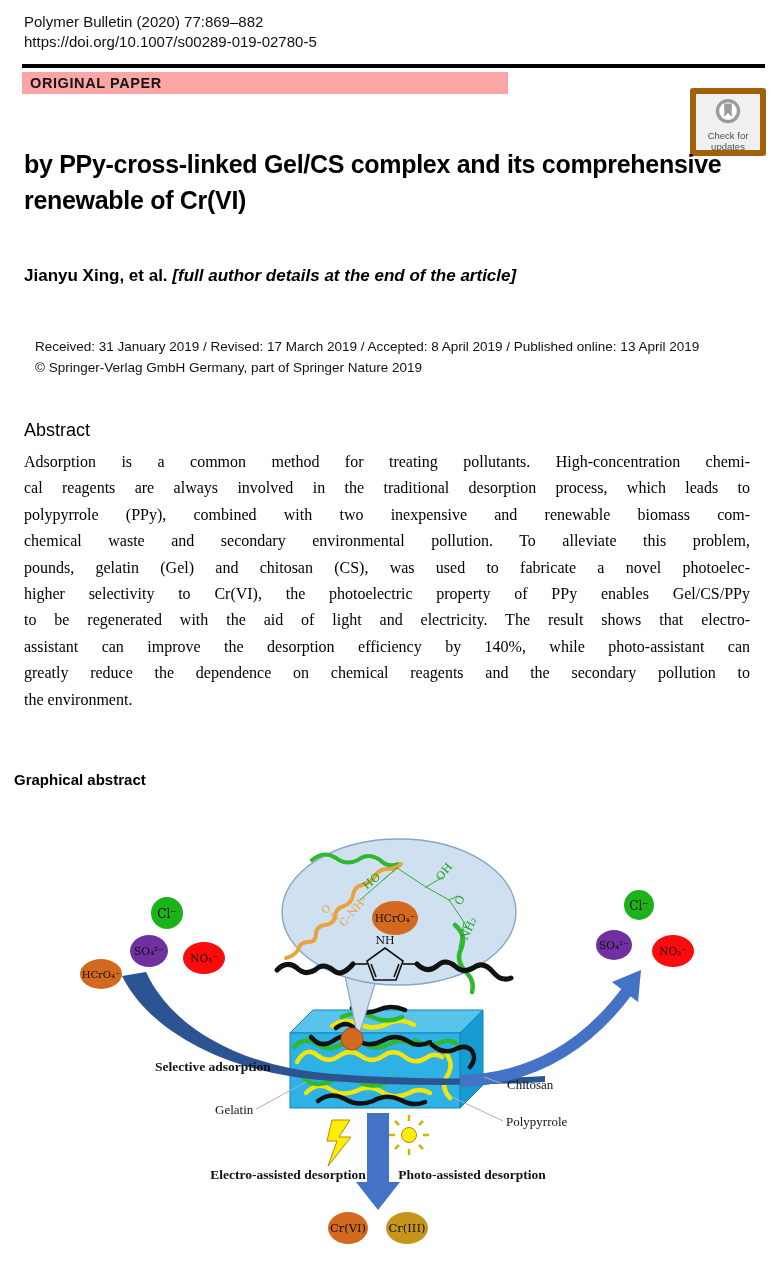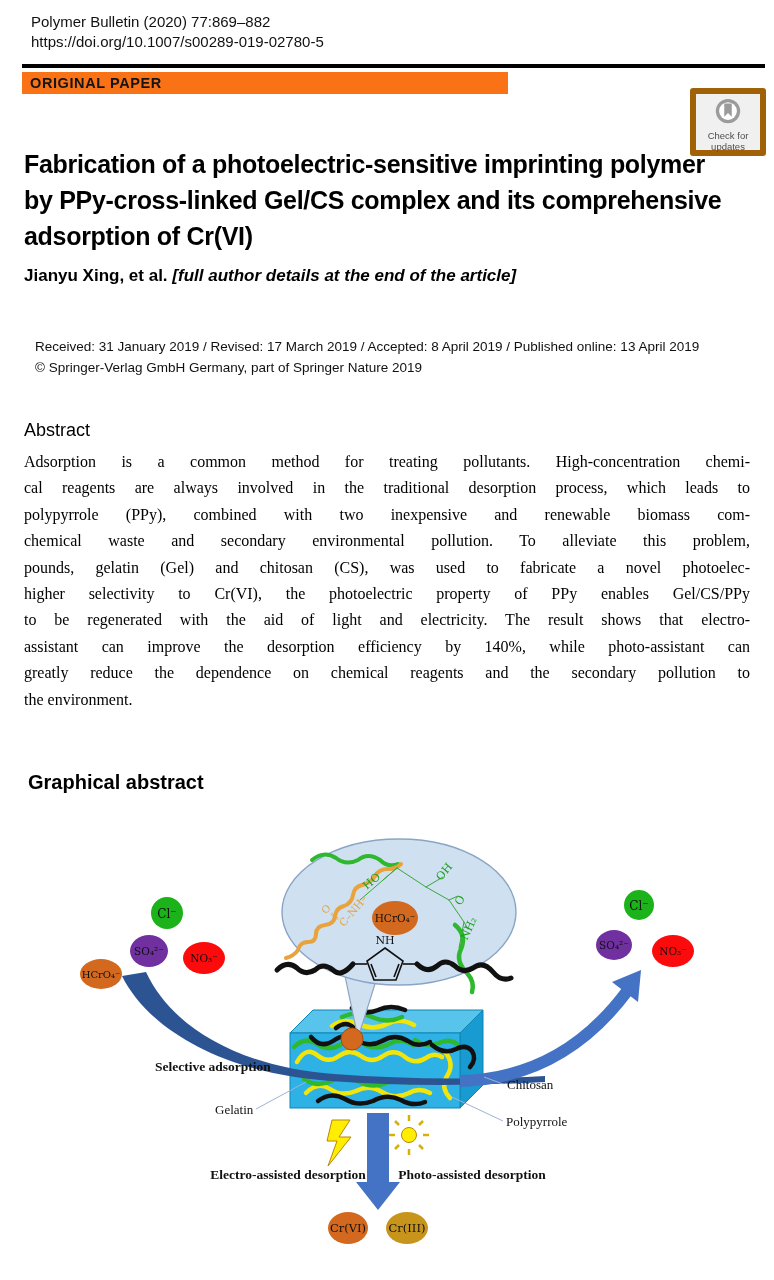--- a/index.html
+++ b/index.html
@@ -1,33 +1,33 @@
 <!DOCTYPE html>
 <html><head>
 <meta charset="utf-8">
 <style>
   html,body{margin:0;padding:0;background:#ffffff;}
   body{width:774px;height:1280px;position:relative;font-family:"Liberation Sans",sans-serif;color:#000;}
   .abs{position:absolute;}
-  .header-text{top:12px;left:24px;font-size:15px;line-height:20px;color:#111;margin-left:7px;}
+  .header-text{top:12px;left:24px;font-size:15px;line-height:20px;color:#111;}
   .top-rule{top:64px;left:22px;width:743px;height:4px;background:#000;}
-  .section-bar{top:72px;left:22px;width:486px;height:22px;background:#f97316;display:flex;align-items:center;}
+  .section-bar{top:72px;left:22px;width:486px;height:22px;background:#fca5a5;display:flex;align-items:center;}
   .section-bar span{font-weight:bold;font-size:14.5px;letter-spacing:.6px;padding-left:8px;color:#151515;}
   .badge{top:88px;left:690px;width:64px;height:56px;background:#f0f0f0;border:6px solid #a16207;border-radius:3px;text-align:center;cursor:pointer;}
   .badge svg{margin-top:3px;}
   .badge .bl{font-size:9.5px;line-height:10.5px;color:#4d4d4d;}
   .title{top:146px;left:24px;width:726px;font-size:25px;font-weight:bold;line-height:36px;letter-spacing:-.3px;}
   .authors{top:266px;left:24px;font-size:17px;font-weight:bold;}
   .authors .note{font-style:italic;}
   .dates{top:336px;left:35px;font-size:13.5px;line-height:21px;white-space:nowrap;color:#111;}
   .h-abstract{top:420px;left:24px;font-size:18px;font-weight:normal;}
   .abstract-body{top:449px;left:24px;width:726px;font-family:"Liberation Serif",serif;font-size:16px;line-height:26.4px;}
   .abs-line{text-align:justify;text-align-last:justify;white-space:normal;}
   .abs-line.last{text-align-last:left;}
-  .h-graphical{top:771px;left:28px;font-size:20px;font-weight:bold;}
+  .h-graphical{top:771px;left:14px;font-size:15px;font-weight:bold;}
   .figure{top:830px;left:0;}
   svg text{font-family:"DejaVu Serif",serif;}
   .figlabel{font-family:"Liberation Serif",serif;}
 </style>
 </head>
 <body>
 
 <div class="abs header-text">
   <div>Polymer Bulletin (2020) 77:869–882</div>
   <div>https://doi.org/10.1007/s00289-019-02780-5</div>
@@ -43,23 +43,22 @@
   <svg width="30" height="30" viewBox="0 0 32 32">
     <circle cx="16" cy="15" r="13" fill="#9b9b9b"></circle>
     <circle cx="16" cy="15" r="9.5" fill="#ffffff"></circle>
     <path d="M12,7 h8 v14 l-4,-4 l-4,4 z" fill="#9b9b9b"></path>
   </svg>
   <div class="bl">Check for</div>
   <div class="bl">updates</div>
 </div>
 
 <h1 class="abs title" style="margin:0">
-  <div>Fabrication of a photoelectric-sensitive imprinting polymer</div>
   <div>by PPy-cross-linked Gel/CS complex and its comprehensive</div>
-  <div>adsorption of Cr(VI)</div>
+  <div>renewable of Cr(VI)</div>
 </h1>
 
 <div class="abs authors">
   <span>Jianyu Xing, et al.</span>
   <span class="note">[full author details at the end of the article]</span>
 </div>
 
 <div class="abs dates">
   <div>Received: 31 January 2019 / Revised: 17 March 2019 / Accepted: 8 April 2019 / Published online: 13 April 2019</div>
   <div>© Springer-Verlag GmbH Germany, part of Springer Nature 2019</div>

